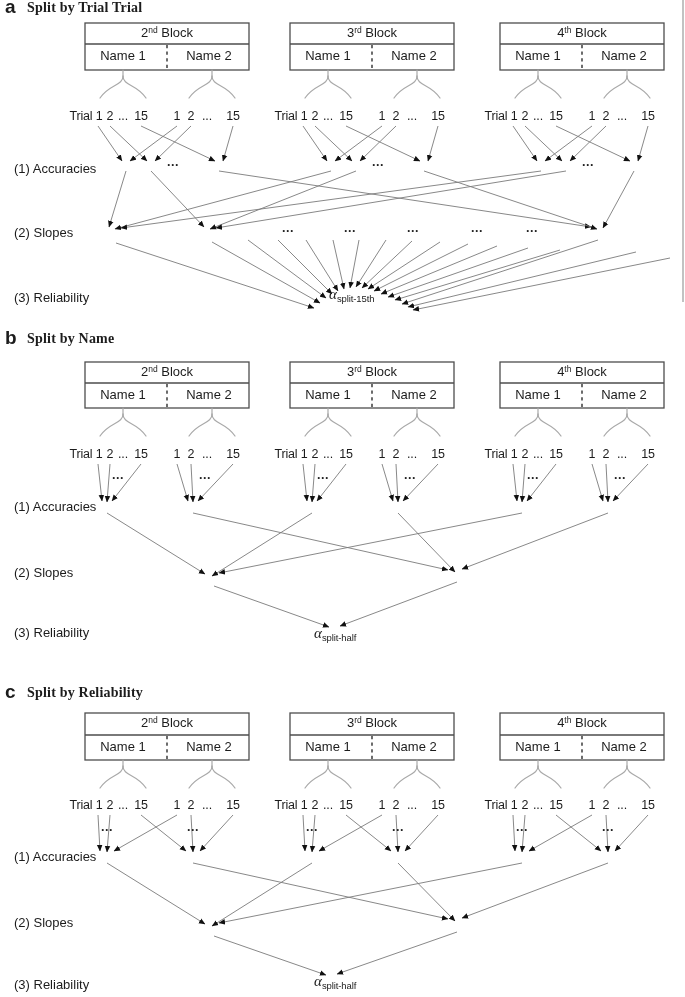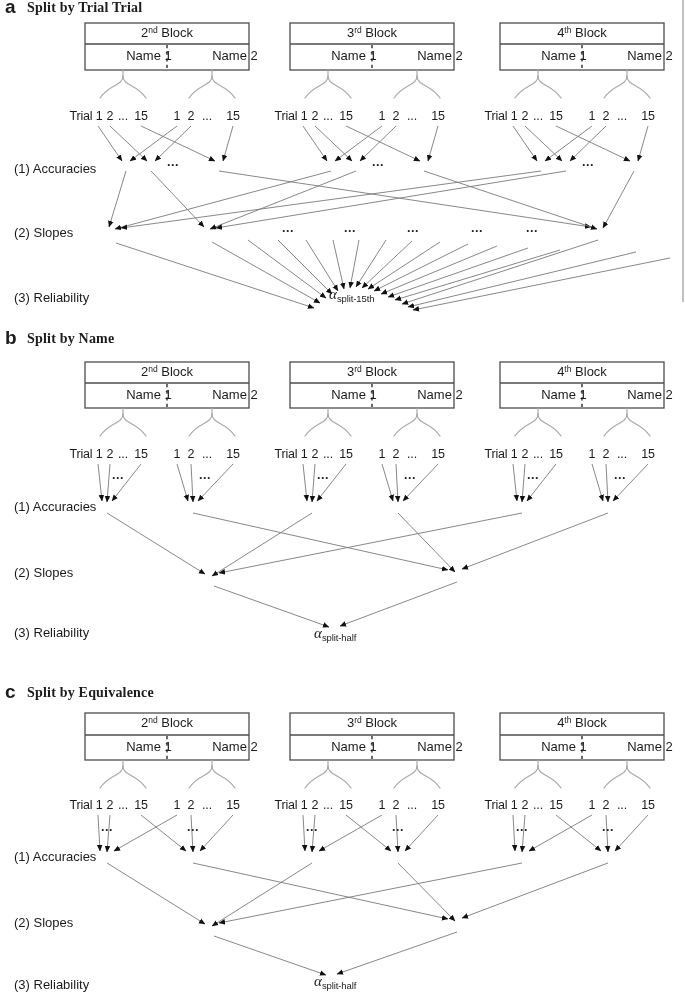--- a/index.html
+++ b/index.html
@@ -6,21 +6,21 @@
   .page{position:relative;width:685px;height:997px;background:#ffffff;overflow:hidden;
         font-family:"Liberation Sans",sans-serif;color:#1c1c1c;}
   .page svg{position:absolute;left:0;top:0;}
   .lbl{position:absolute;white-space:pre;line-height:1.12;}
   .ctr{transform:translateX(-50%);}
   .panel-letter{font-weight:bold;font-size:19px;}
   .panel-title{font-weight:bold;font-size:14px;font-family:"Liberation Serif",serif;letter-spacing:.2px;}
   .row-label{font-size:13px;}
   .blk-header{font-size:13px;}
   .blk-header .sup{font-size:8.5px;position:relative;top:-4.5px;}
-  .name{font-size:13px;margin-left:26px;}
+  .name{font-size:13px;}
   .token{font-size:12.5px;letter-spacing:-.2px;}
   .dots{font-size:12.5px;font-weight:bold;letter-spacing:.5px;color:#222;}
   .alpha{position:absolute;display:flex;align-items:flex-start;}
   .asym{font-family:"Liberation Serif",serif;font-style:italic;font-size:15px;line-height:13px;}
   .asub{font-size:9.5px;margin-top:6px;line-height:1;letter-spacing:-.1px;}
 </style>
 </head>
 <body>
 
 <div class="page">
@@ -304,21 +304,21 @@
       <div class="lbl token ctr" style="left: 606px; top: 447px;">2</div>
       <div class="lbl token ctr" style="left: 622px; top: 447px;">...</div>
       <div class="lbl token ctr" style="left: 648px; top: 447px;">15</div>
       <div class="lbl dots ctr" style="left: 533px; top: 468px;">...</div>
       <div class="lbl dots ctr" style="left: 620px; top: 468px;">...</div>
       <div class="alpha" style="left: 314px; top: 627px;">
         <span class="asym">α</span>
         <span class="asub">split-half</span>
       </div>
       <div class="lbl panel-letter" style="left: 5px; top: 681px;">c</div>
-      <div class="lbl panel-title" style="left: 27px; top: 685px;">Split by Equivalence</div>
+      <div class="lbl panel-title" style="left: 27px; top: 685px;">Split by Reliability</div>
       <div class="lbl row-label" style="left: 14px; top: 850px;">(1) Accuracies</div>
       <div class="lbl row-label" style="left: 14px; top: 916px;">(2) Slopes</div>
       <div class="lbl row-label" style="left: 14px; top: 978px;">(3) Reliability</div>
       <div class="lbl blk-header ctr" style="left: 167px; top: 716px;"><span>2</span><span class="sup">nd</span><span> Block</span></div>
       <div class="lbl name ctr" style="left: 123px; top: 740px;">Name 1</div>
       <div class="lbl name ctr" style="left: 209px; top: 740px;">Name 2</div>
       <div class="lbl token ctr" style="left: 86px; top: 798px;">Trial 1</div>
       <div class="lbl token ctr" style="left: 110px; top: 798px;">2</div>
       <div class="lbl token ctr" style="left: 123px; top: 798px;">...</div>
       <div class="lbl token ctr" style="left: 141px; top: 798px;">15</div>

